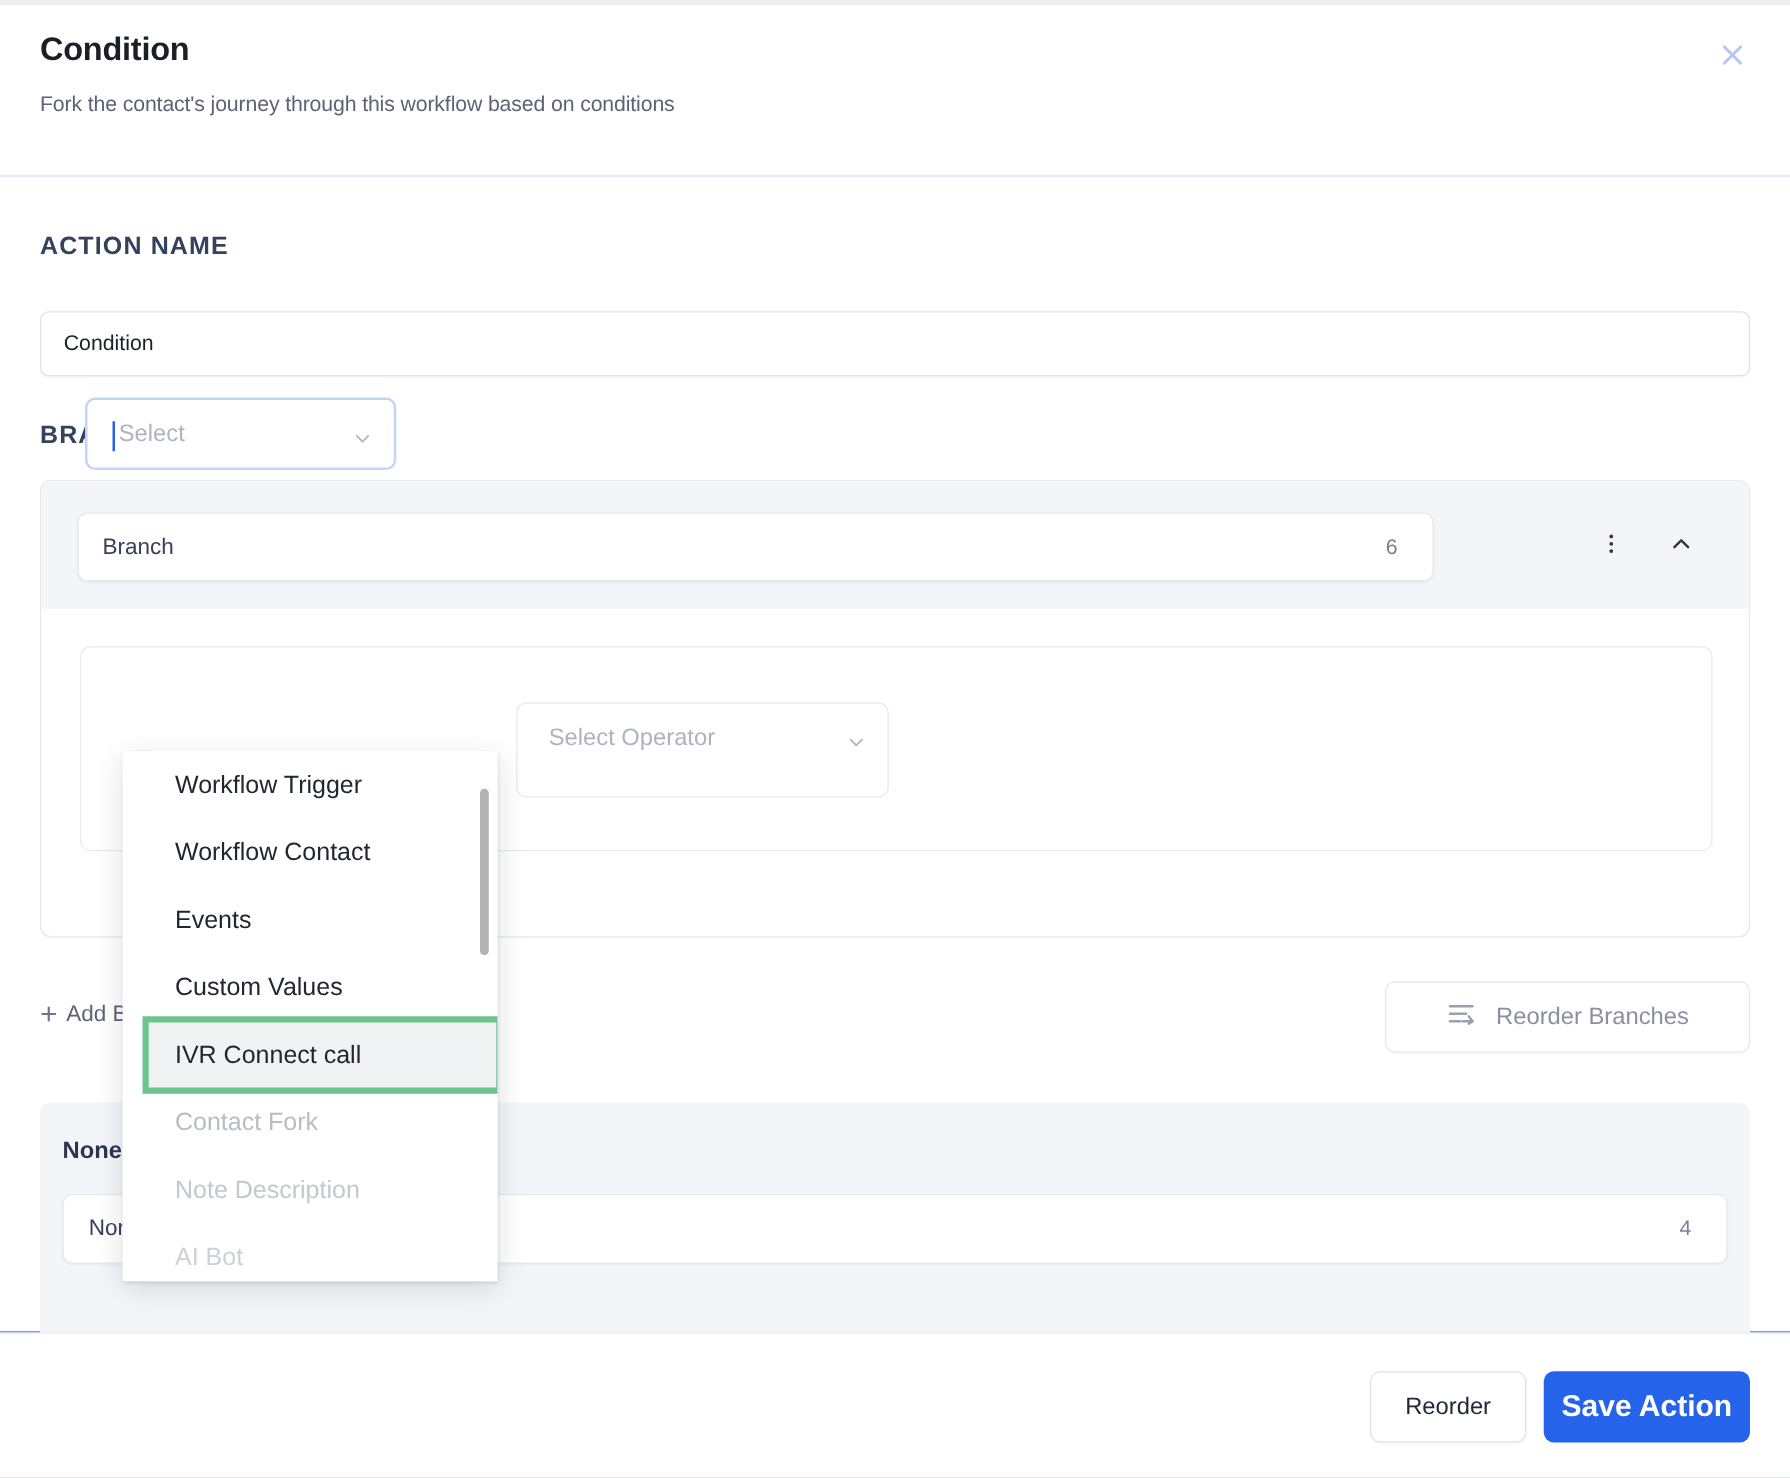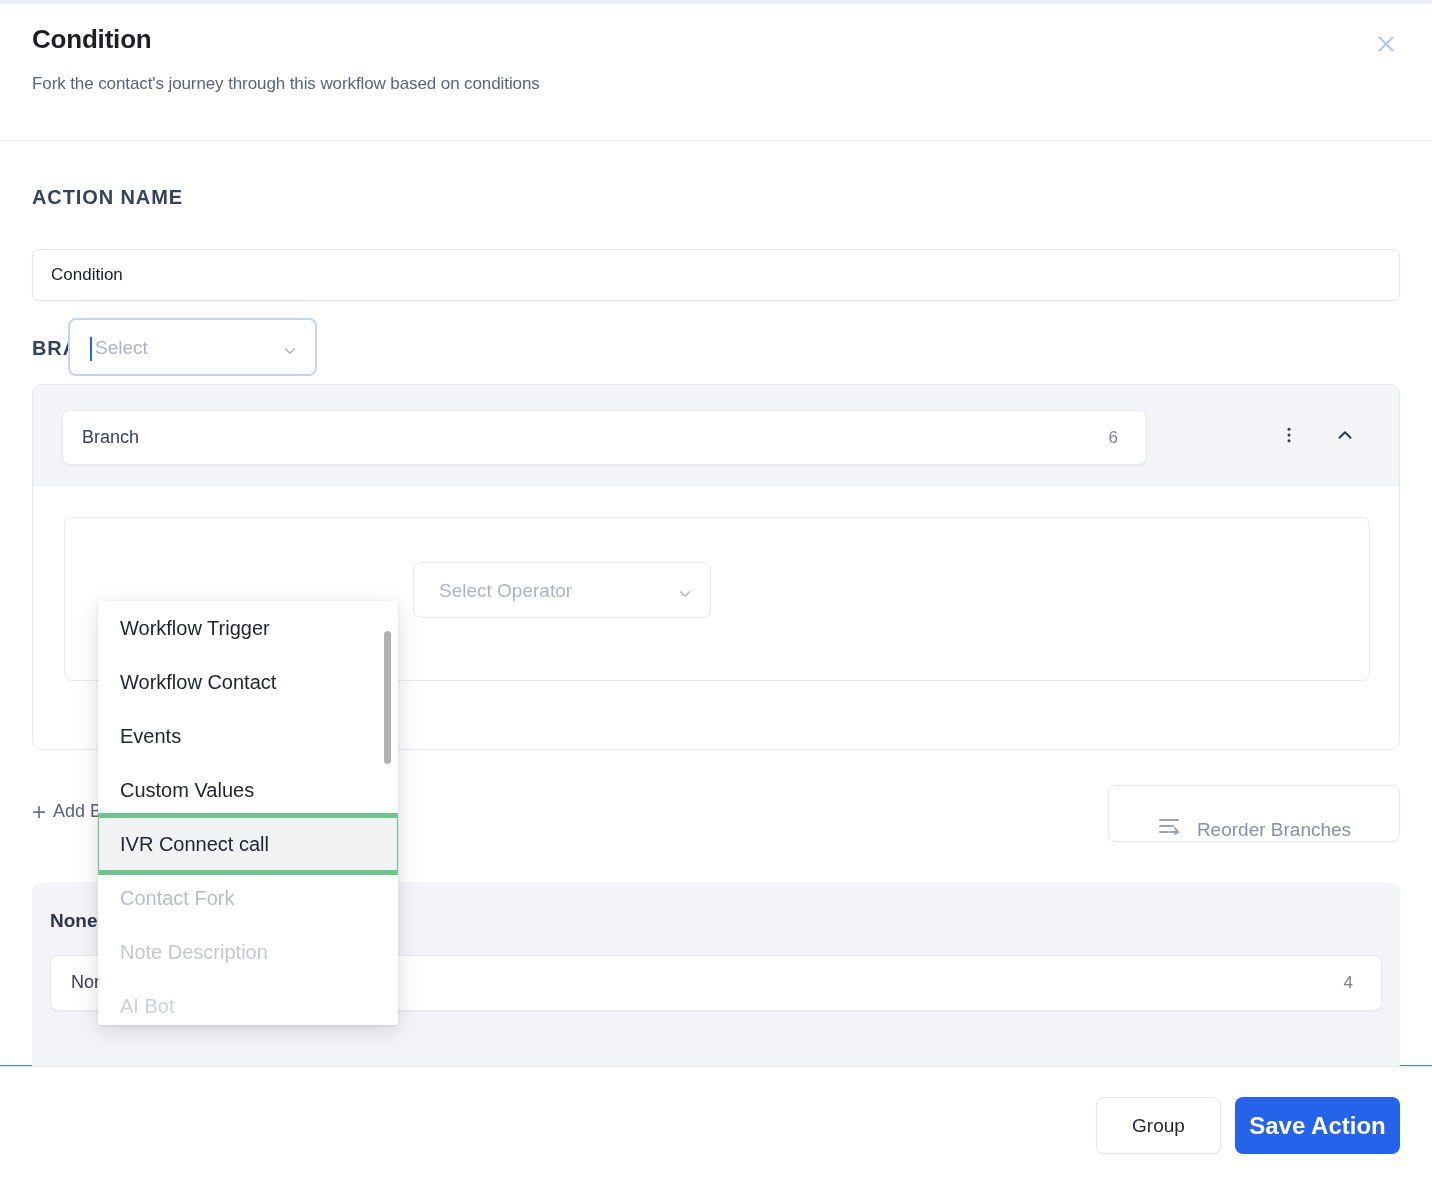--- a/index.html
+++ b/index.html
@@ -185,21 +185,21 @@
     color: #aeb3bf;
   }
   .select-chevron {
     position: absolute;
     right: 16px; top: 22px;
   }
 
   .operator-field {
     position: absolute;
     left: 380px; top: 177px;
-    width: 298px; height: 56px;
+    width: 298px; height: 76px;
     background: #ffffff;
     border: 1px solid #e6e8ee;
     border-radius: 8px;
   }
   .operator-placeholder {
     position: absolute;
     left: 25px; top: 17px;
     font-size: 19px;
     color: #aeb3bf;
   }
@@ -231,21 +231,21 @@
 
   
   .reorder-btn {
     position: absolute;
     left: 1108px; top: 644px;
     width: 292px; height: 57px;
     background: #ffffff;
     border: 1px solid #e6e8ee;
     border-radius: 8px;
     display: flex;
-    align-items: flex-end;
+    align-items: center;
     justify-content: center;
     gap: 14px;
     cursor: pointer;
     box-shadow: 0 1px 2px rgba(16,24,40,0.04);
   }
   .reorder-label {
     font-size: 19px;
     color: #8a909f;
   }
 
@@ -300,20 +300,21 @@
   .dropdown-item {
     position: relative;
     height: 54px;
     display: flex;
     align-items: center;
     padding-left: 22px;
     font-size: 20px;
     color: #222630;
     cursor: pointer;
     background: #ffffff;
+    margin-left: 20px;
   }
   .dropdown-item.highlighted {
     background: #f1f2f4;
     outline: 5px solid #6ec48d;
     outline-offset: -1px;
     z-index: 5;
   }
   .dropdown-item.dim-1 { color: #b9bcc4; }
   .dropdown-item.dim-2 { color: #c4c7ce; }
   .dropdown-item.dim-3 { color: #cdd0d6; }
@@ -485,17 +486,17 @@
         <div class="dropdown-item dim-1">Contact Fork</div>
         <div class="dropdown-item dim-2">Note Description</div>
         <div class="dropdown-item dim-3">AI Bot</div>
       </div>
       <div class="dropdown-scrollbar"></div>
     </div>
 
   </div>
 
   <div class="modal-footer">
-    <button class="btn-cancel">Group</button>
+    <button class="btn-cancel">Reorder</button>
     <button class="btn-save">Save Action</button>
   </div>
 
 </div>
 
 </body></html>

